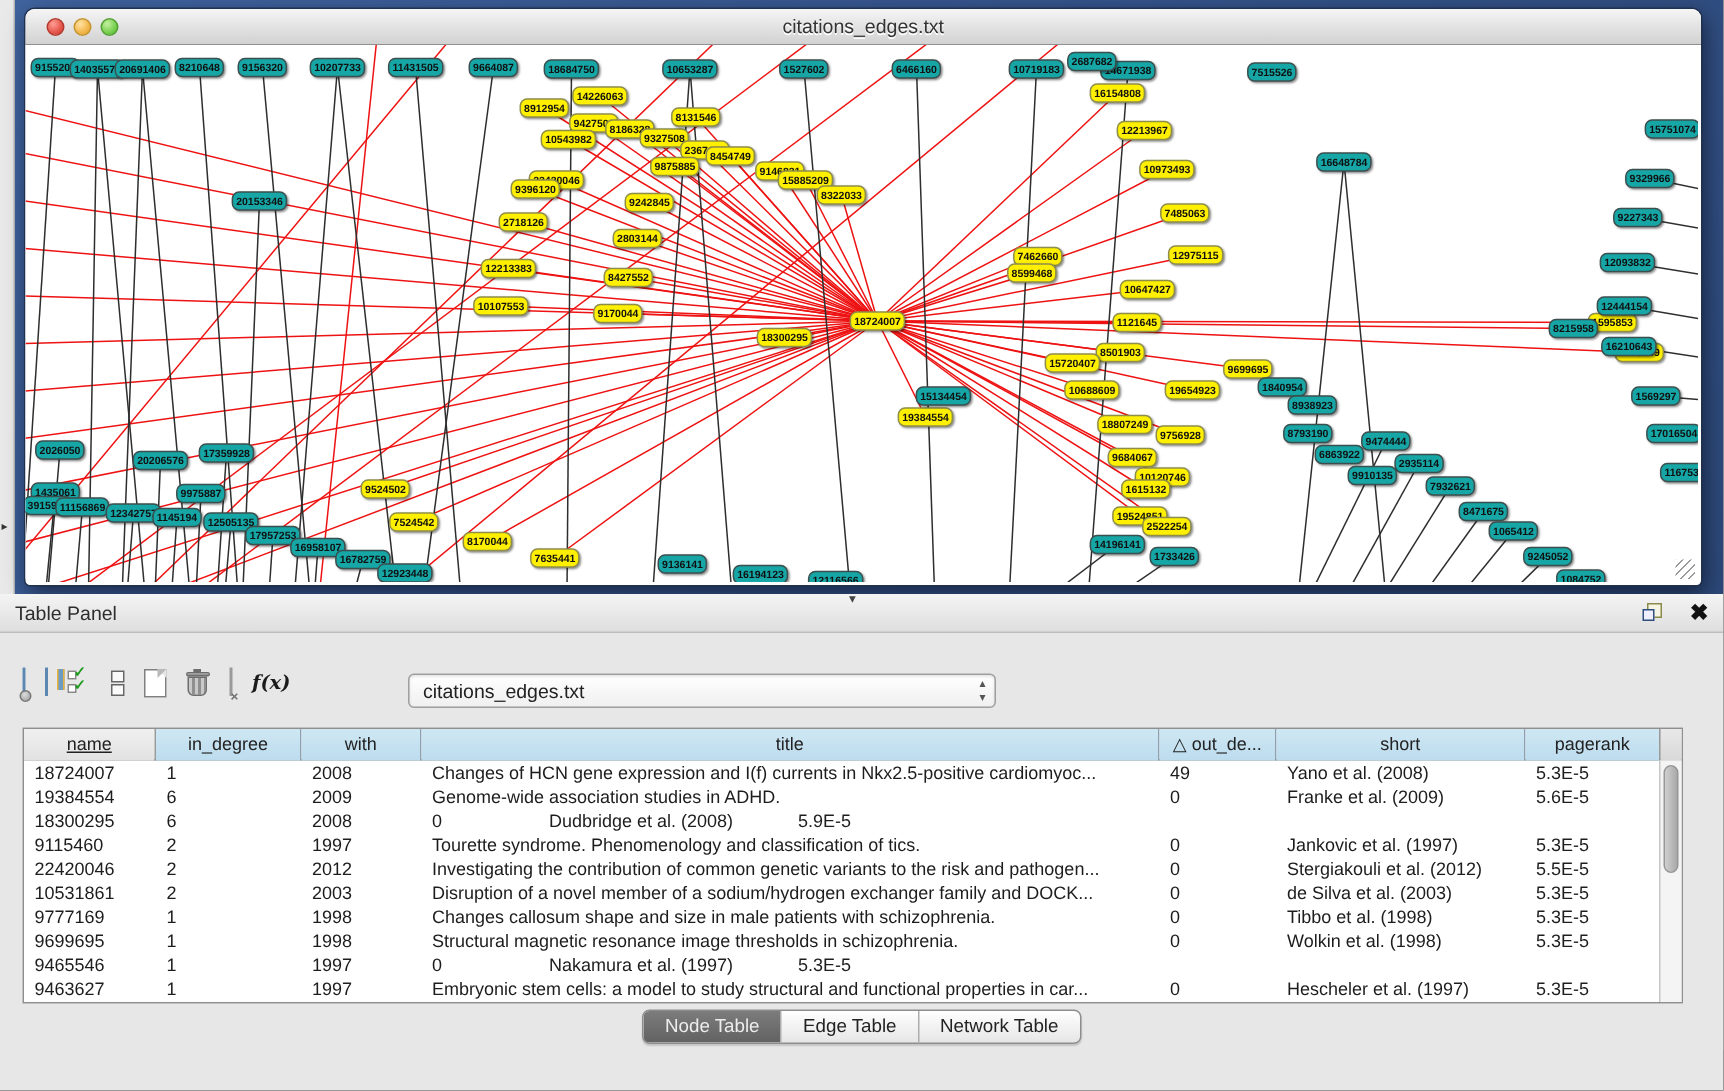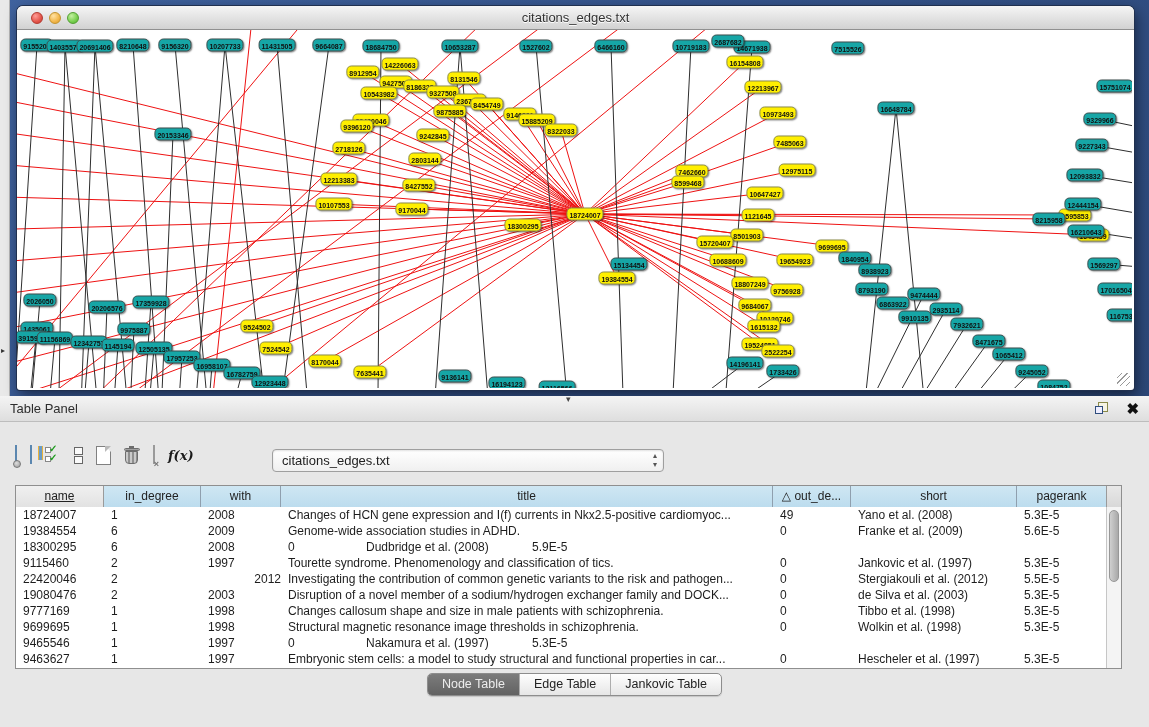--- a/index.html
+++ b/index.html
@@ -502,28 +502,28 @@
             <div class="td" style="width: 97px;">2</div>
             <div class="td" style="width: 80px;">1997</div>
             <div class="td" style="width: 492px;">Tourette syndrome. Phenomenology and classification of tics.</div>
             <div class="td" style="width: 78px;">0</div>
             <div class="td" style="width: 166px;">Jankovic et al. (1997)</div>
             <div class="td" style="width: 90px;">5.3E-5</div>
           </div>
           <div class="trow">
             <div class="td" style="width: 88px;">22420046</div>
             <div class="td" style="width: 97px;">2</div>
-            <div class="td" style="width: 80px; text-align: right;">2012</div>
+            <div class="td" style="width: 80px;">2012</div>
             <div class="td" style="width: 492px;">Investigating the contribution of common genetic variants to the risk and pathogen...</div>
             <div class="td" style="width: 78px;">0</div>
             <div class="td" style="width: 166px;">Stergiakouli et al. (2012)</div>
             <div class="td" style="width: 90px;">5.5E-5</div>
           </div>
           <div class="trow">
-            <div class="td" style="width: 88px;">19080476</div>
+            <div class="td" style="width: 88px;">10531861</div>
             <div class="td" style="width: 97px;">2</div>
             <div class="td" style="width: 80px;">2003</div>
             <div class="td" style="width: 492px;">Disruption of a novel member of a sodium/hydrogen exchanger family and DOCK...</div>
             <div class="td" style="width: 78px;">0</div>
             <div class="td" style="width: 166px;">de Silva et al. (2003)</div>
             <div class="td" style="width: 90px;">5.3E-5</div>
           </div>
           <div class="trow">
             <div class="td" style="width: 88px;">9777169</div>
             <div class="td" style="width: 97px;">1</div>
@@ -564,18 +564,18 @@
       <div class="sb-track">
         <div class="sb-thumb"></div>
       </div>
     </div>
   </div>
 
   <div class="tabs-row">
     <div class="seg" id="seg-tabs">
         <button class="tab active">Node Table</button>
         <button class="tab">Edge Table</button>
-        <button class="tab">Jankovic Table</button>
+        <button class="tab">Network Table</button>
       </div>
   </div>
 
 
 </div>
 
 </body></html>

